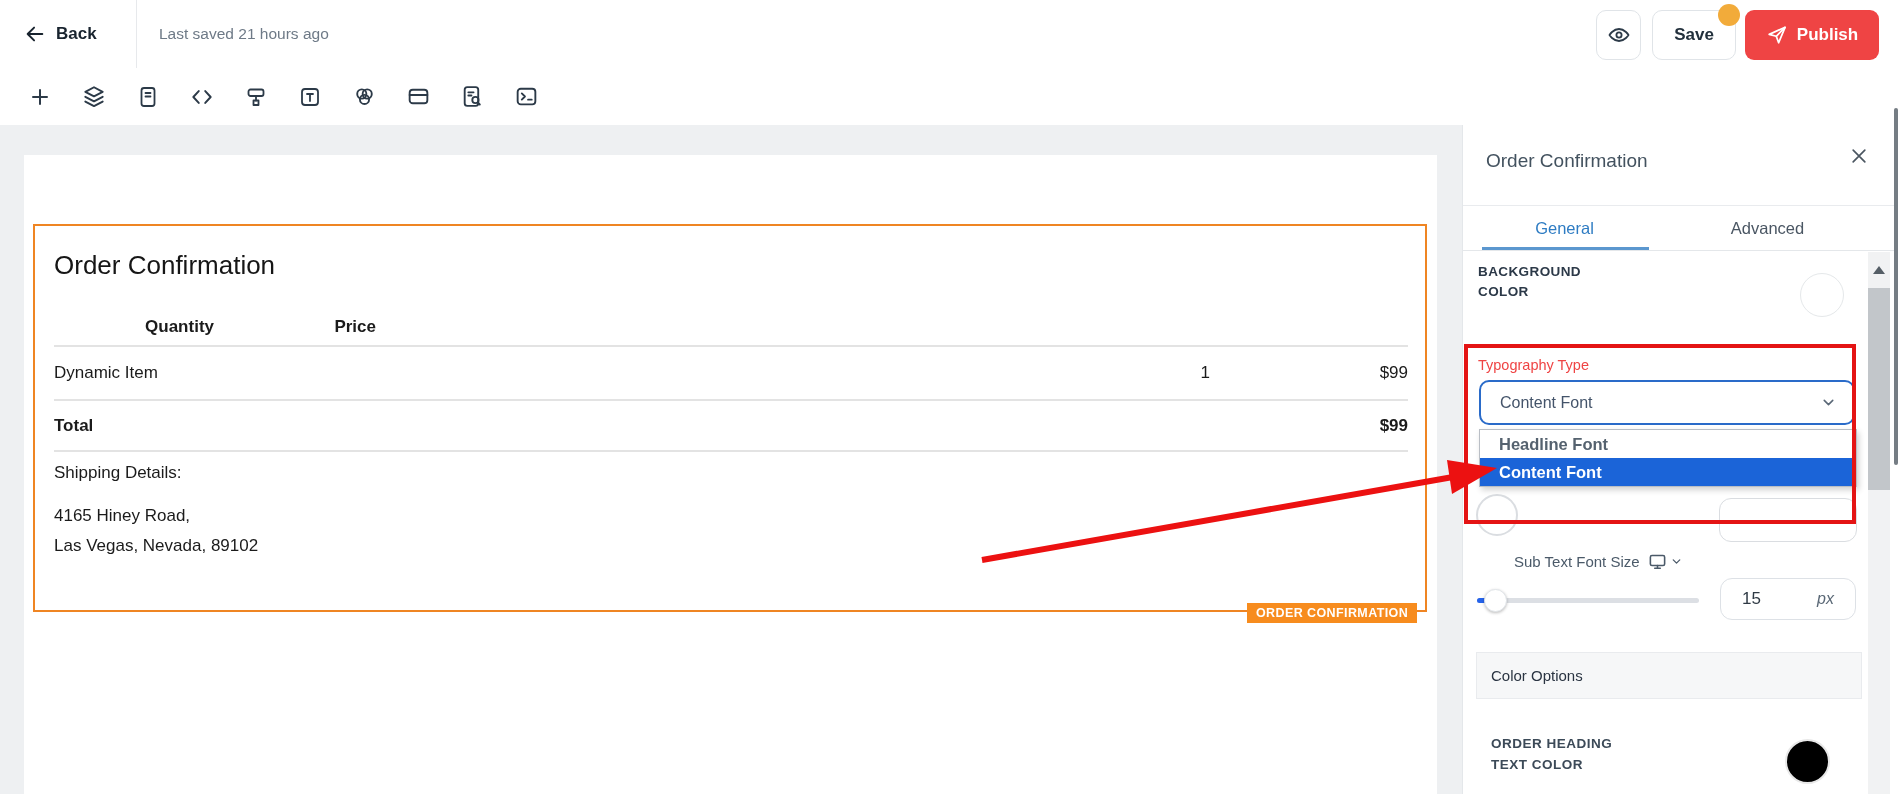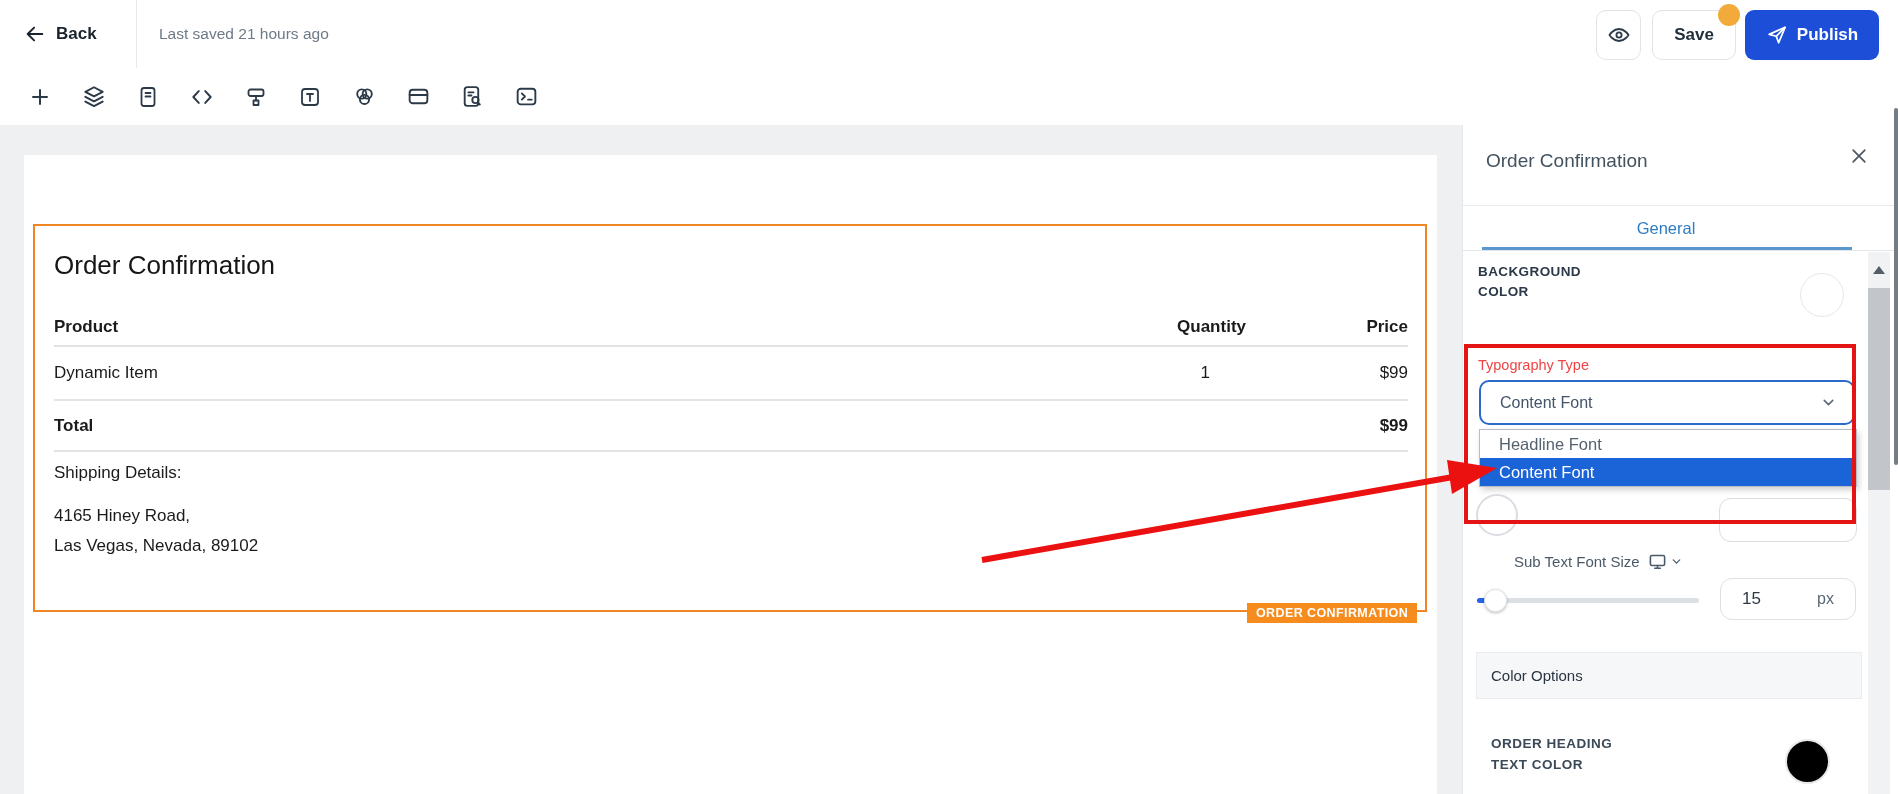--- a/index.html
+++ b/index.html
@@ -11,21 +11,21 @@
   
   .topbar{left:0;top:0;width:1898px;height:68px;background:#fff;border-bottom:1px solid #e7e9ec;}
   .backwrap{left:24px;top:0;height:68px;display:flex;align-items:center;gap:10px;cursor:pointer;}
   .backlbl{font-size:17px;font-weight:bold;color:#18232e;}
   .vdiv{width:1px;background:#e7e9ec;}
   .saved{left:159px;top:0;height:68px;display:flex;align-items:center;font-size:15.5px;color:#6e7a87;}
   .iconbtn{box-sizing:border-box;border:1px solid #e0e4e8;border-radius:10px;background:#fff;
            display:flex;align-items:center;justify-content:center;cursor:pointer;}
   .savebtn{left:1652px;top:10px;width:84px;height:50px;font-size:17px;font-weight:bold;color:#22303c;}
   .savedot{left:1718px;top:4px;width:22px;height:22px;border-radius:50%;background:#f2ab3a;z-index:3;}
-  .publish{left:1745px;top:10px;width:134px;height:50px;background:#1d4ed8;border-radius:9px;
+  .publish{left:1745px;top:10px;width:134px;height:50px;background:#ef4444;border-radius:9px;
            display:flex;align-items:center;justify-content:center;gap:9px;color:#fff;
            font-size:17px;font-weight:bold;cursor:pointer;}
   
   .toolbar{left:0;top:68px;width:1898px;height:57px;background:#fff;border-bottom:1px solid #e7e9ec;}
   .tgroup{display:flex;align-items:center;height:57px;}
   .tico{width:26px;height:26px;display:flex;align-items:center;justify-content:center;cursor:pointer;}
   .pagesel{left:778px;top:68px;height:57px;display:flex;align-items:center;gap:14px;padding-left:20px;cursor:pointer;}
   .pagename{font-size:15.5px;color:#3d4a5c;}
   .devbtn{width:54px;height:42px;border-radius:9px;display:flex;align-items:center;justify-content:center;cursor:pointer;}
   .devbtn.active{background:#edf0f4;}
@@ -57,33 +57,33 @@
   .tab.active::after{content:"";position:absolute;left:19px;right:17px;bottom:0;height:3px;background:#5b97cf;}
   .tabline{left:1463px;top:250px;width:435px;height:1px;background:#e4e7ea;}
   .plabel-caps{font-size:13.5px;font-weight:bold;letter-spacing:.4px;color:#2c3948;line-height:20px;}
   .swatch{border-radius:50%;box-sizing:border-box;cursor:pointer;}
   .typlabel{left:1478px;top:357px;font-size:14.5px;color:#ef4444;}
   .select{left:1479px;top:380px;width:376px;height:45px;box-sizing:border-box;border:2px solid #2a6bc9;border-radius:10px;
           background:#fff;display:flex;align-items:center;justify-content:space-between;padding:0 16px 0 19px;cursor:pointer;}
   .selecttxt{font-size:16px;color:#44546a;}
   .ddlist{left:1479px;top:429px;width:378px;box-sizing:border-box;background:#fff;border:1px solid #b9bec5;
           box-shadow:2px 3px 6px rgba(0,0,0,.18);z-index:10;}
-  .ddopt{height:28px;line-height:28px;padding-left:19px;font-size:16.5px;color:#55626f;cursor:pointer;}
+  .ddopt{height:28px;line-height:28px;padding-left:19px;font-size:16.5px;color:#55626f;cursor:pointer;font-weight:bold;}
   .ddopt.sel{background:#1b64d8;color:#fff;}
   .hiddenrow-circle{left:1476px;top:494px;width:42px;height:42px;border:2px solid #dadde1;border-radius:50%;box-sizing:border-box;z-index:1;}
   .hiddenrow-box{left:1719px;top:498px;width:138px;height:44px;border:1px solid #dadde1;border-radius:12px;box-sizing:border-box;z-index:1;}
   .fslabel{left:1478px;top:552px;display:flex;align-items:center;gap:8px;font-size:15px;color:#4b5a69;margin-left:36px;}
   .slider-track{left:1477px;top:598px;width:222px;height:5px;border-radius:3px;background:#dcdfe4;cursor:pointer;}
   .slider-fill{left:1477px;top:598px;width:12px;height:5px;border-radius:3px;background:#2563eb;}
   .slider-thumb{left:1484px;top:589px;width:23px;height:23px;border-radius:50%;background:#fff;border:1px solid #e1e5e9;
                 box-shadow:0 1px 3px rgba(0,0,0,.25);box-sizing:border-box;cursor:grab;}
   .valbox{left:1720px;top:578px;width:136px;height:42px;box-sizing:border-box;border:1px solid #dde1e6;border-radius:12px;
           display:flex;align-items:center;justify-content:space-between;padding:0 21px;background:#fff;}
   .valnum{font-size:17px;color:#2f3a45;}
-  .valunit{font-size:16px;color:#5a6876;}
+  .valunit{font-size:16px;color:#5a6876;font-style:italic;}
   .coband{left:1476px;top:652px;width:386px;height:47px;background:#f6f7f8;border:1px solid #e9ebee;box-sizing:border-box;
           display:flex;align-items:center;padding-left:14px;font-size:15px;color:#2a3442;}
   .ohlabel{left:1491px;top:733px;width:160px;font-size:13.5px;font-weight:bold;letter-spacing:.5px;color:#3c4a58;line-height:21px;}
   
   .pscroll{left:1868px;top:252px;width:22px;height:542px;background:#f1f2f3;}
   .pscroll-up{left:1873px;top:266px;width:0;height:0;border-left:6px solid transparent;border-right:6px solid transparent;
               border-bottom:8px solid #555e66;cursor:pointer;}
   .pscroll-thumb{left:1868px;top:288px;width:22px;height:202px;background:#c2c6ca;cursor:grab;}
   .wscroll{left:1894px;top:108px;width:4px;height:357px;background:#757d84;border-radius:2px;z-index:4;}
   
@@ -294,21 +294,20 @@
 <div class="abs canvasbg">
   <div class="abs page" style="left:24px;top:30px;width:1413px;height:639px;"></div>
 </div>
 
 <div class="abs section"></div>
 
 <div class="abs heading cv">Order Confirmation</div>
 
 <div class="abs tbl cv">
   <div class="trow hline" style="height:37px;font-weight:bold;">
-    <div class="c1">Product</div>
     <div class="c2">Quantity</div>
     <div class="c3">Price</div>
   </div>
   <div class="trow hline" style="height:52px;">
     <div class="c1">Dynamic Item</div>
     <div class="c2" style="padding-right:36px;box-sizing:border-box;">1</div>
     <div class="c3">$99</div>
   </div>
   <div class="trow hline" style="height:49px;font-weight:bold;">
     <div class="c1">Total</div>
@@ -332,20 +331,21 @@
 <div class="abs pclose">
   <span>
       <svg width="20" height="20" viewBox="0 0 24 24" class="ic" style="stroke:#4a5560;stroke-width:2">
         <path d="M5 5l14 14M19 5L5 19"></path>
       </svg>
     </span>
 </div>
 <div class="abs psep"></div>
 <div class="abs tabs">
   <div class="tab active">General</div>
+  <div class="tab">Advanced</div>
 </div>
 <div class="abs tabline"></div>
 
 <div class="abs plabel-caps" style="left:1478px;top:262px;width:135px;">BACKGROUND COLOR</div>
 <div class="abs swatch" style="left:1800px;top:273px;width:44px;height:44px;background:#fff;border:1px solid #e5e8ea;"></div>
 
 <div class="abs typlabel">Typography Type</div>
 <div class="abs select">
   <span class="selecttxt">Content Font</span>
   <span>

